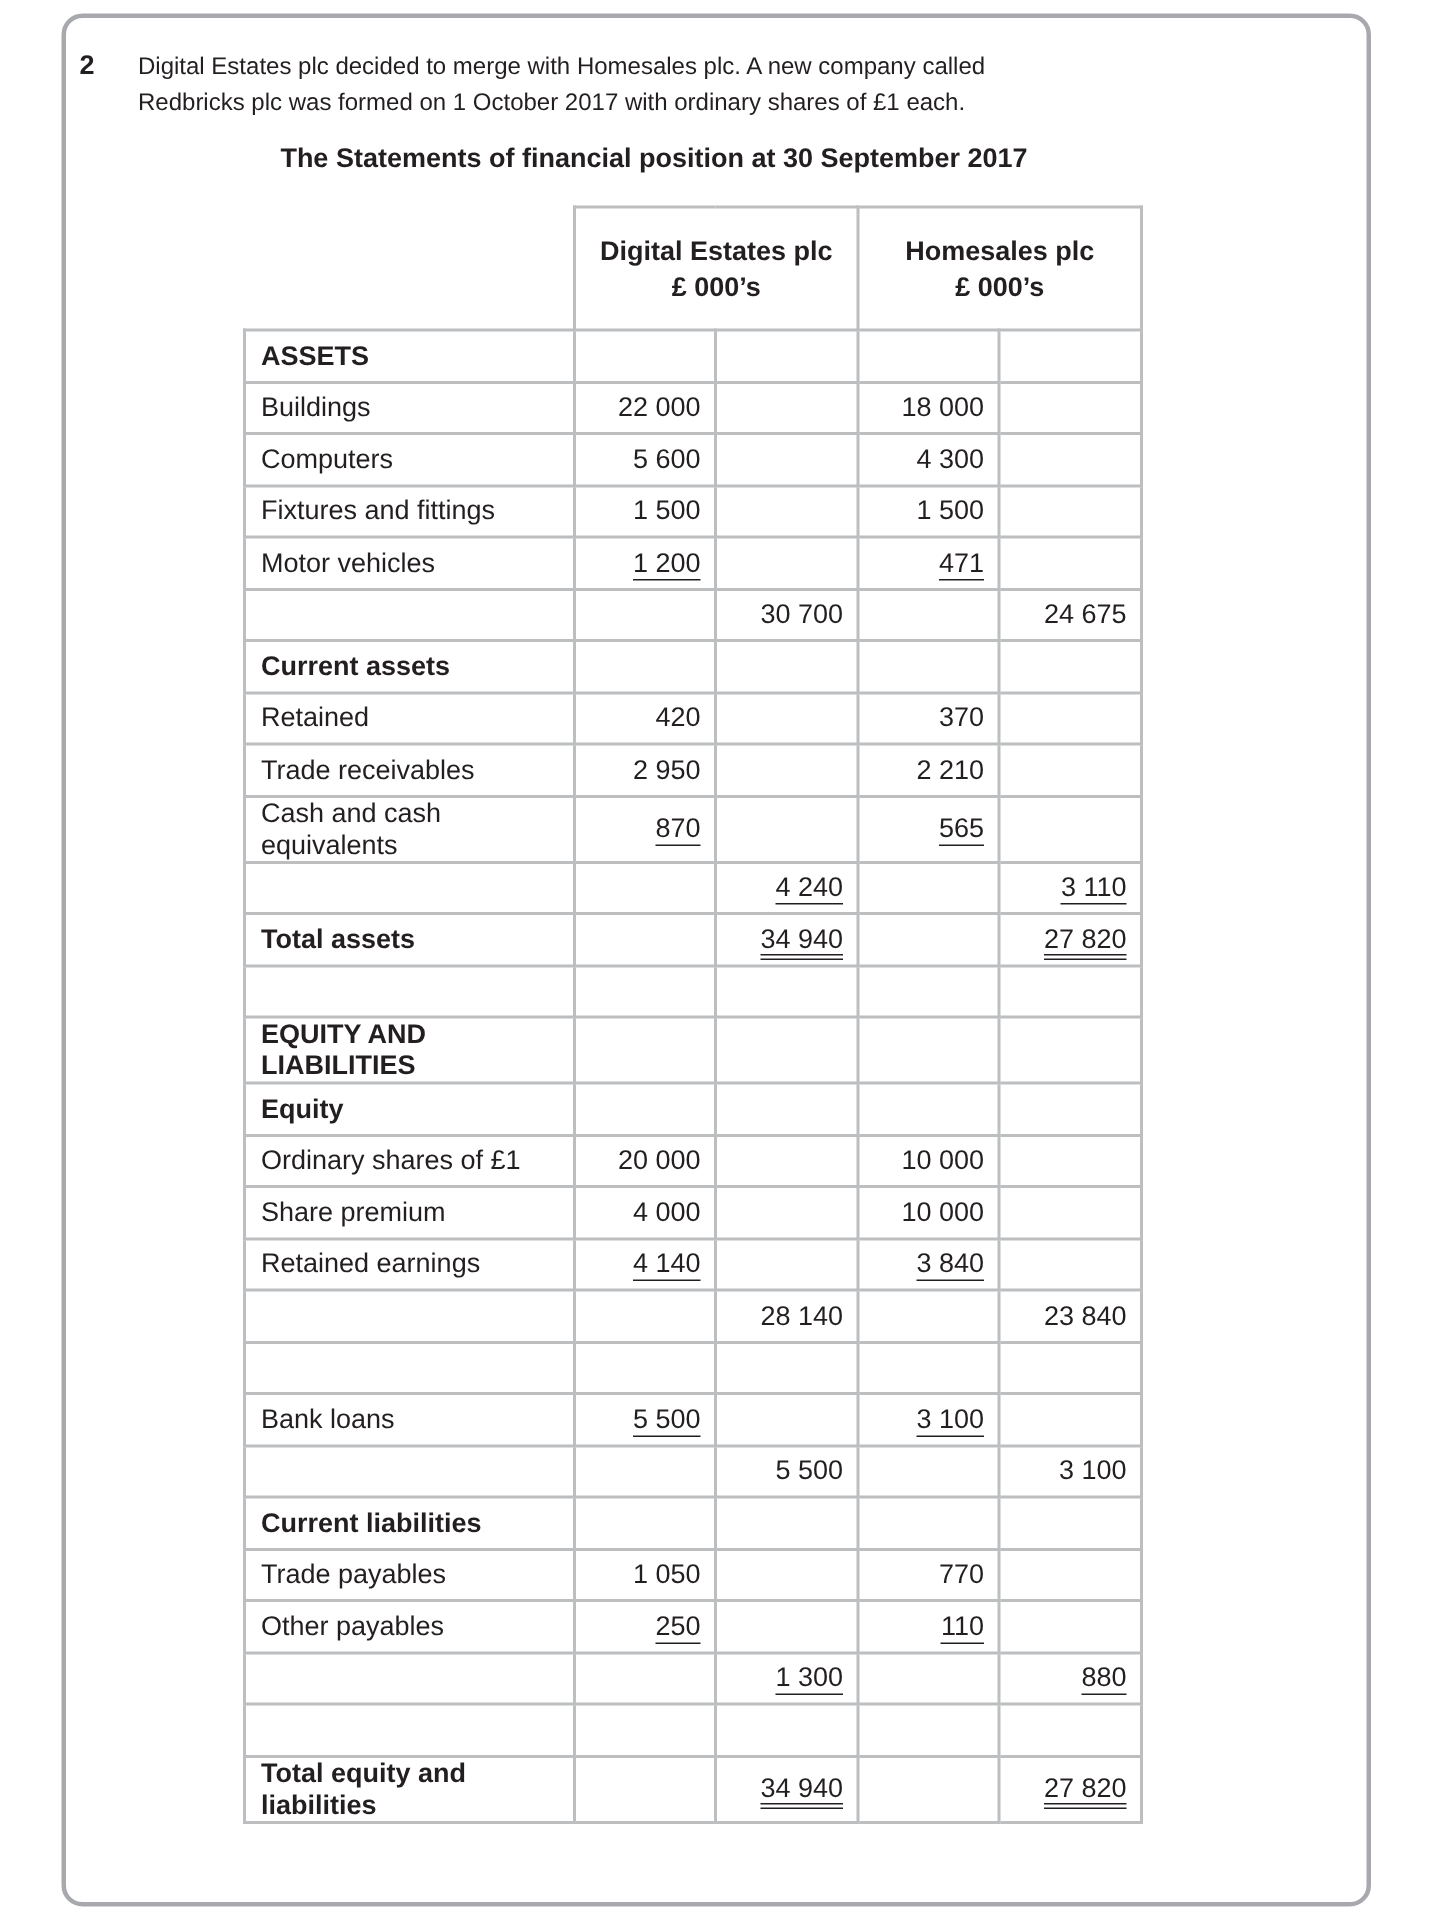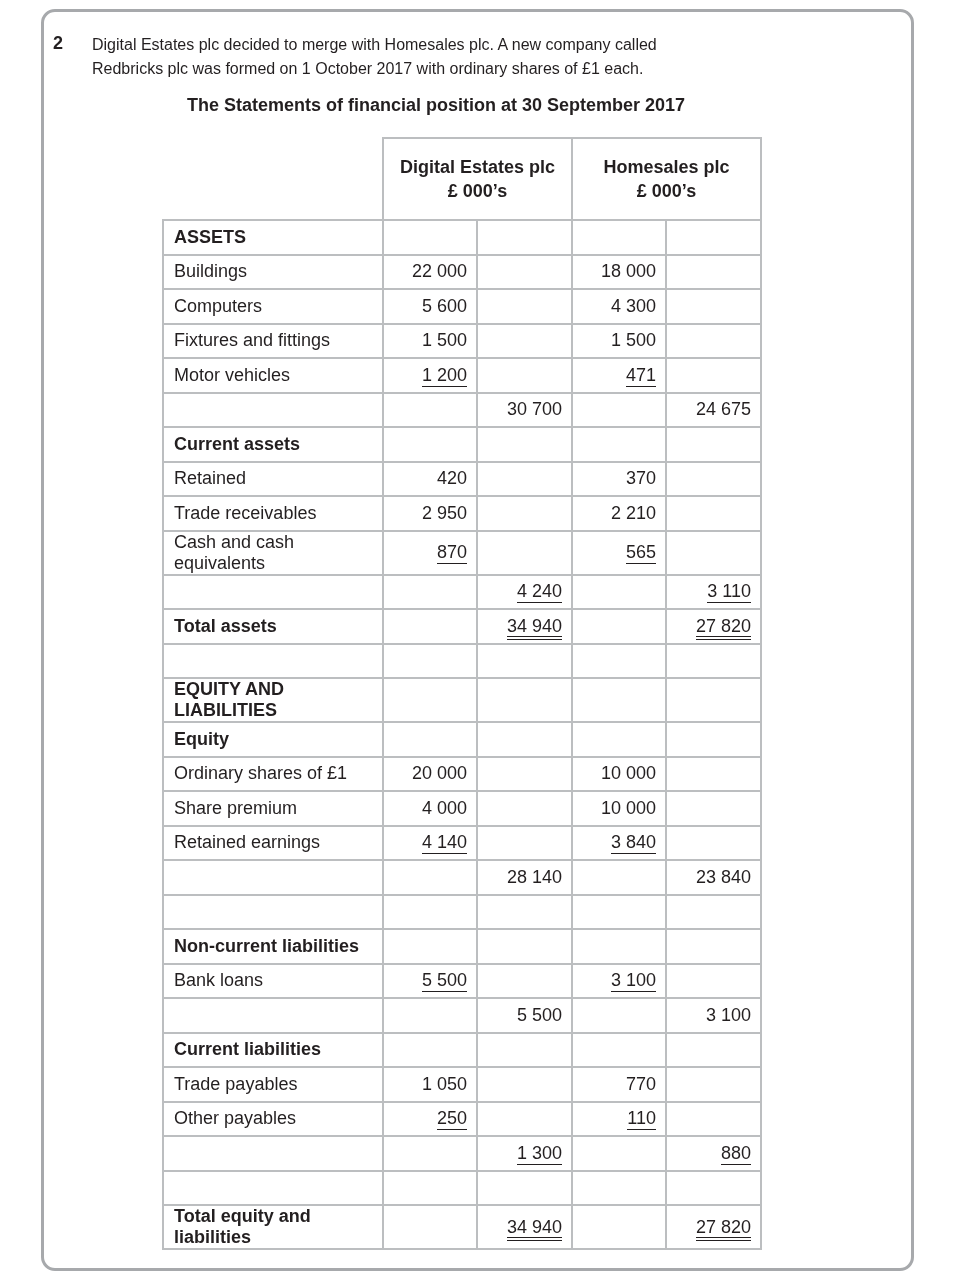--- a/index.html
+++ b/index.html
@@ -187,27 +187,20 @@
         <td class="num c2"><span>23 840</span></td>
       </tr>
       <tr>
         <td class="label"></td>
         <td class="num"><span></span></td>
         <td class="num c2"><span></span></td>
         <td class="num"><span></span></td>
         <td class="num c2"><span></span></td>
       </tr>
       <tr>
-        <td class="label bold">Non-current liabilities</td>
-        <td class="num"><span></span></td>
-        <td class="num c2"><span></span></td>
-        <td class="num"><span></span></td>
-        <td class="num c2"><span></span></td>
-      </tr>
-      <tr>
         <td class="label">Bank loans</td>
         <td class="num"><span class="u1">5 500</span></td>
         <td class="num c2"><span></span></td>
         <td class="num"><span class="u1">3 100</span></td>
         <td class="num c2"><span></span></td>
       </tr>
       <tr>
         <td class="label"></td>
         <td class="num"><span></span></td>
         <td class="num c2"><span>5 500</span></td>

